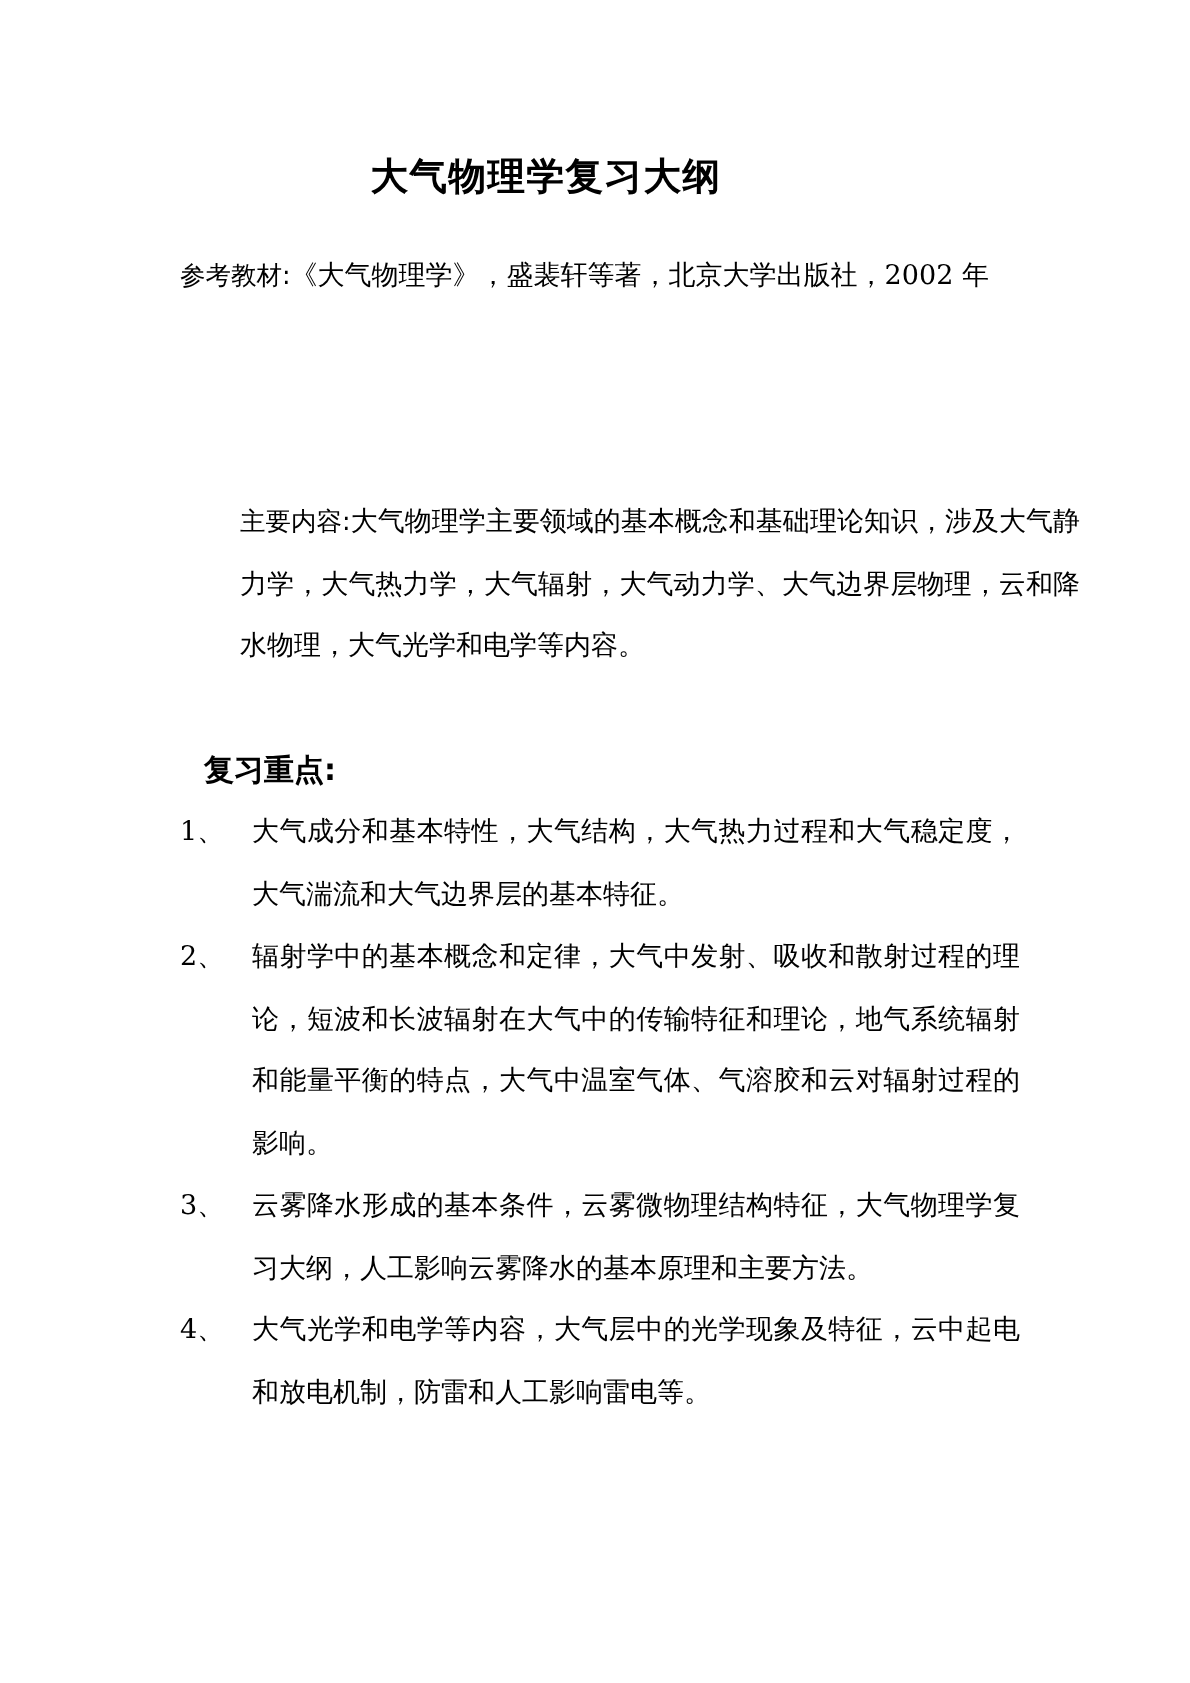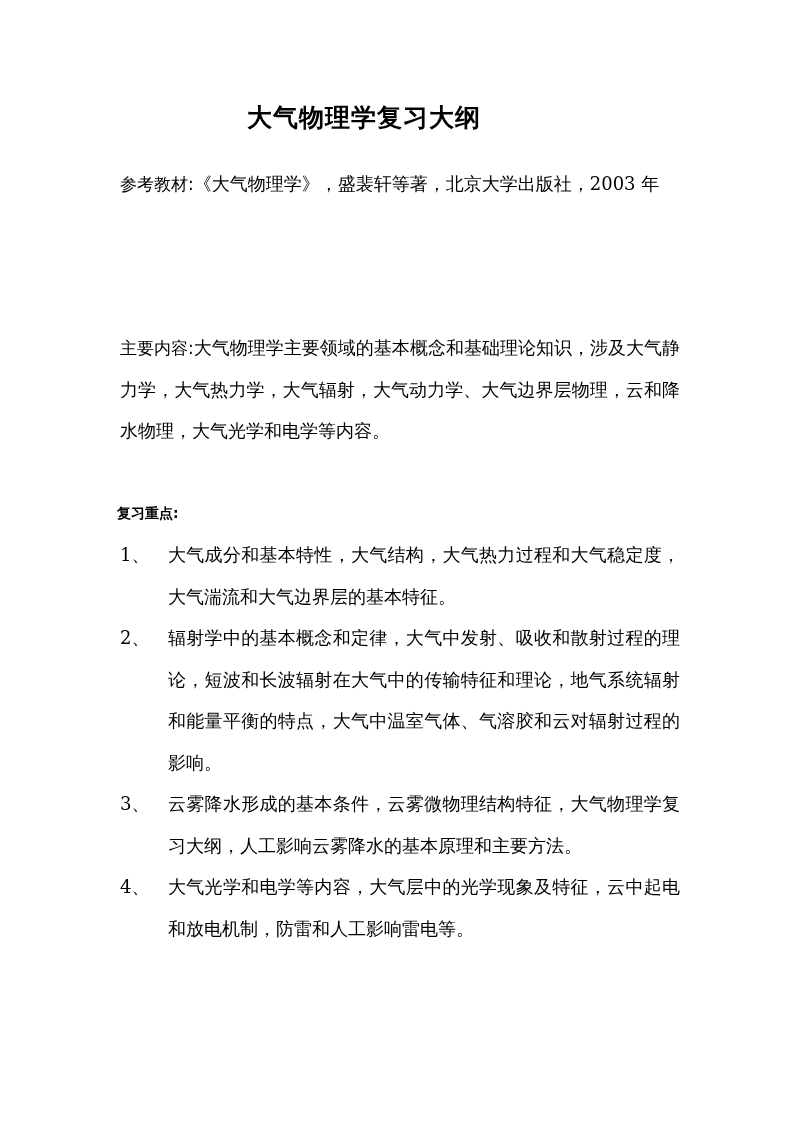--- a/index.html
+++ b/index.html
@@ -51,25 +51,25 @@
       height: 41px;
     }
     .ref-indent {
       padding-left: 77px;
     }
     .content-text {
       text-align: justify;
     }
     .section-heading {
       position: absolute;
-      left: 117px;
+      left: 136px;
       top: 493px;
       font-family: "DejaVu Sans", "Liberation Sans", sans-serif;
       font-weight: bold;
-      font-size: 14px;
+      font-size: 20px;
       line-height: 41px;
     }
     .list {
       position: absolute;
       left: 120px;
       top: 534px;
       width: 560px;
       font-size: 18px;
       line-height: 41.5px;
     }
@@ -87,25 +87,25 @@
   </style>
 </head>
 <body>
 
 <div class="page">
 
   <div class="title">大气物理学复习大纲</div>
 
   <div class="block" style="top:163px;">
     <div class="ref-line">
-      <span class="label">参考教材:</span><span>《大气物理学》，盛裴轩等著，北京大学出版社，2003 年</span>
+      <span class="label">参考教材:</span><span>《大气物理学》，盛裴轩等著，北京大学出版社，2002 年</span>
     </div>
   </div>
 
-  <div class="block content-text" style="top:327px;">
+  <div class="block content-text" style="top:327px;margin-left:40px;">
     <span class="label">主要内容:</span><span>大气物理学主要领域的基本概念和基础理论知识，涉及大气静力学，大气热力学，大气辐射，大气动力学、大气边界层物理，云和降水物理，大气光学和电学等内容。</span>
   </div>
 
   <div class="section-heading">复习重点:</div>
 
   <div class="list">
     <div class="list-item">
       <span class="list-num">1、</span>
       <span class="list-text">大气成分和基本特性，大气结构，大气热力过程和大气稳定度，大气湍流和大气边界层的基本特征。</span>
     </div>

